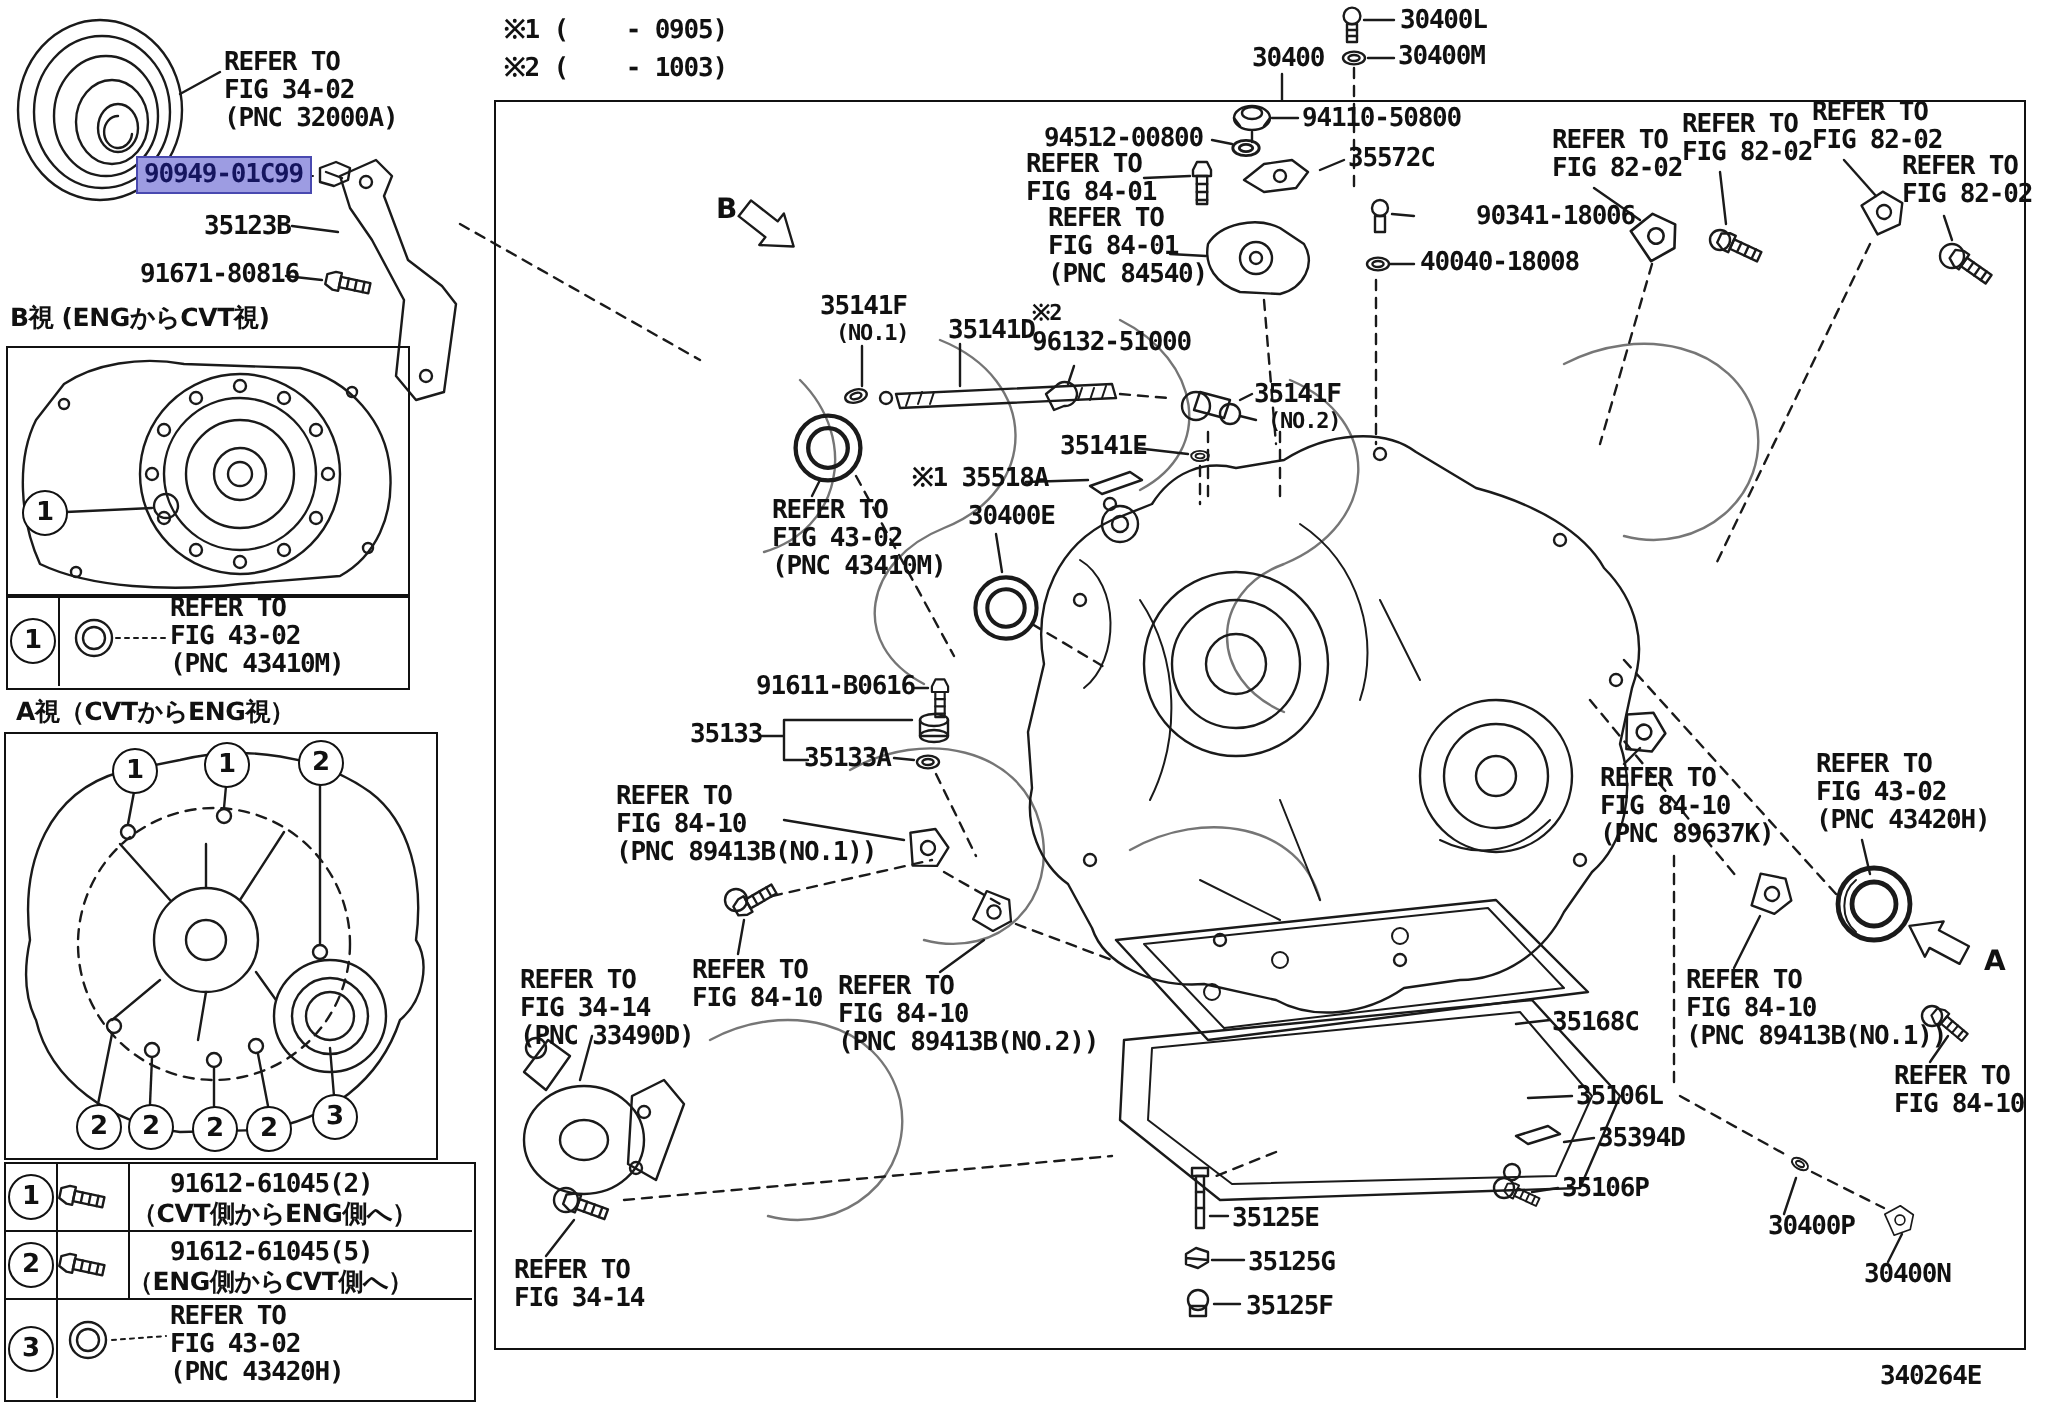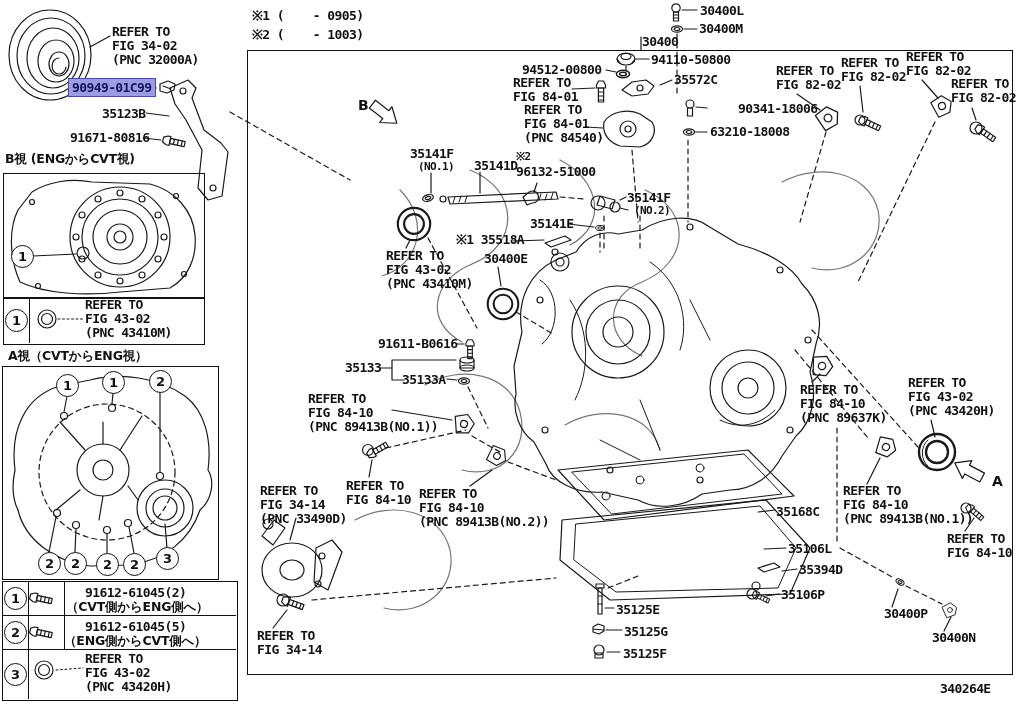--- a/index.html
+++ b/index.html
@@ -431,31 +431,31 @@
 <div class="lbl jp sm" style="left:64px;top:635px;text-align:right;">（ENG側からCVT側へ）</div>
 <div class="lbl ref" style="left:85px;top:652px;">REFER TO
 FIG 43-02
 (PNC 43420H)</div>
 
 <div class="lbl" style="left:252px;top:8px;">※1 (    - 0905)</div>
 <div class="lbl" style="left:252px;top:27px;">※2 (    - 1003)</div>
 
 <div class="lbl" style="left:700px;top:3px;">30400L</div>
 <div class="lbl" style="left:699px;top:21px;">30400M</div>
-<div class="lbl" style="left:626px;top:34px;margin-left:16px;">30400</div>
+<div class="lbl" style="left:626px;top:22px;">30400</div>
 <div class="lbl" style="left:651px;top:52px;">94110-50800</div>
 <div class="lbl" style="left:522px;top:62px;">94512-00800</div>
 <div class="lbl ref" style="left:513px;top:76px;">REFER TO
 FIG 84-01</div>
 <div class="lbl ref" style="left:524px;top:103px;">REFER TO
 FIG 84-01
 (PNC 84540)</div>
 <div class="lbl" style="left:674px;top:72px;">35572C</div>
 <div class="lbl" style="left:710px;top:101px;margin-left:28px;">90341-18006</div>
-<div class="lbl" style="left:710px;top:124px;">63210-18008</div>
+<div class="lbl" style="left:710px;top:124px;">40040-18008</div>
 <div class="lbl ref" style="left:776px;top:64px;">REFER TO
 FIG 82-02</div>
 <div class="lbl ref" style="left:841px;top:56px;">REFER TO
 FIG 82-02</div>
 <div class="lbl ref" style="left:906px;top:50px;">REFER TO
 FIG 82-02</div>
 <div class="lbl ref" style="left:951px;top:77px;">REFER TO
 FIG 82-02</div>
 <div class="viewletter" style="left:358px;top:98px;">B</div>
 <div class="lbl" style="left:410px;top:146px;">35141F</div>

